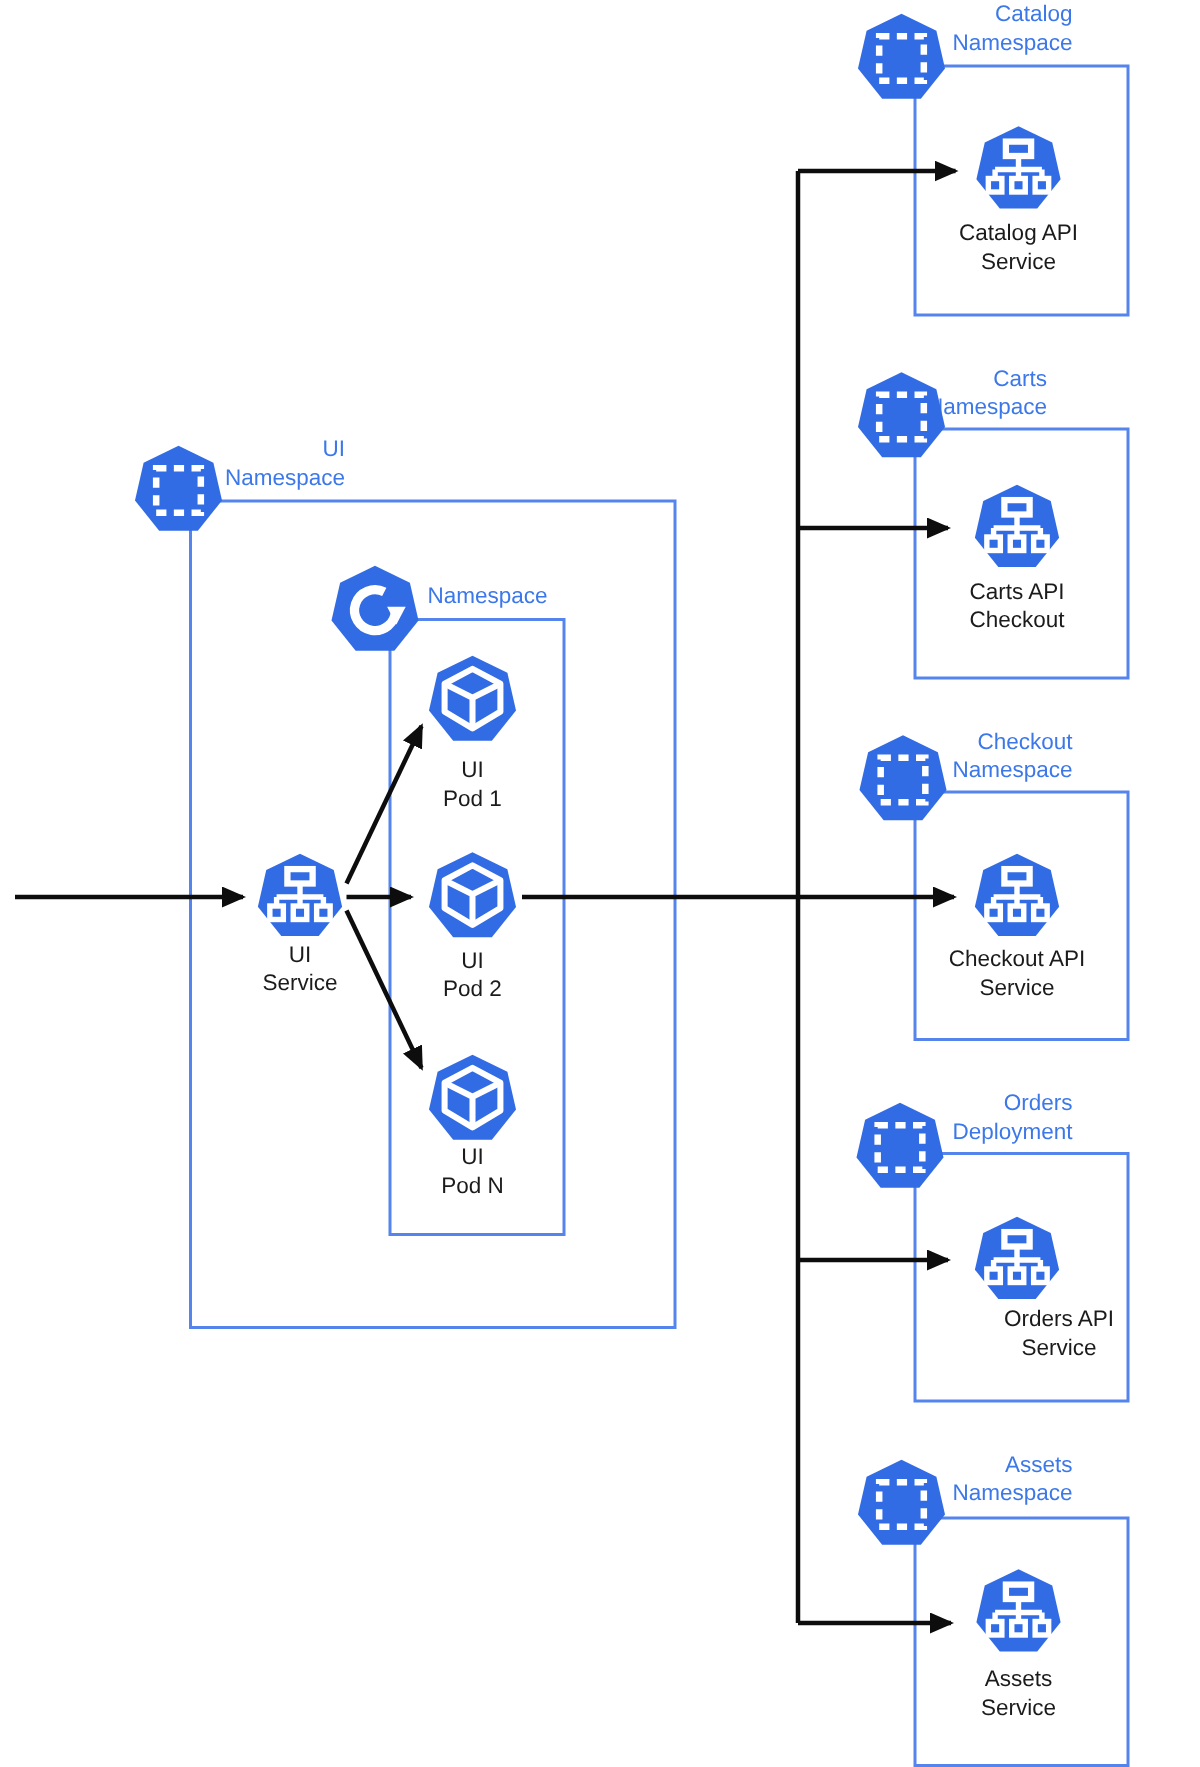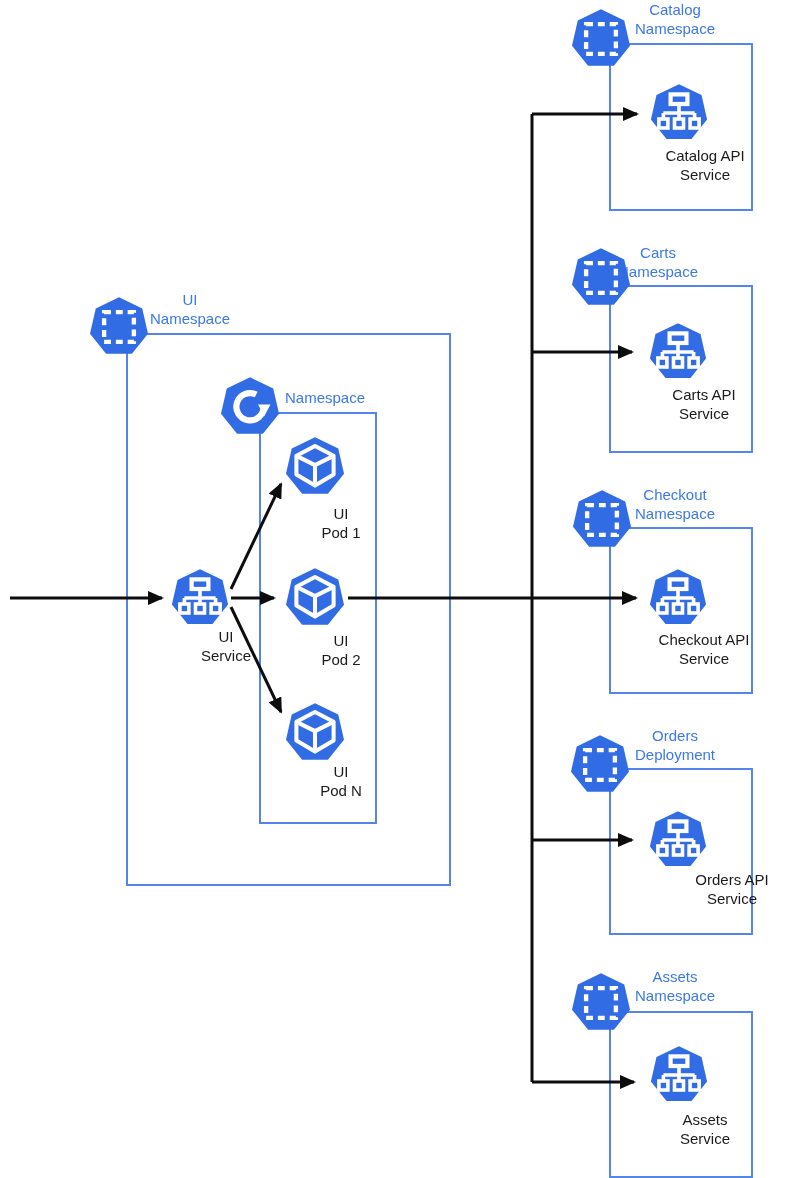--- a/index.html
+++ b/index.html
@@ -4,22 +4,22 @@
 <style>
   html,body{margin:0;padding:0;background:#ffffff;}
   #canvas{
     position:relative;width:800px;height:1178px;background:#ffffff;
     font-family:"Liberation Sans",sans-serif;overflow:hidden;
   }
   .box{position:absolute;border:2px solid #5584EC;background:transparent;}
   .icon{position:absolute;display:block;}
   .hepta{fill:#326CE5;}
   .lbl{position:absolute;white-space:pre-line;line-height:19px;font-size:15px;}
-  .lbl.blue{color:#3C78E9;text-align:center;}
-  .lbl.dark{color:#1B1B1B;text-align:center;width:140px;padding-left:26px;}
+  .lbl.blue{color:#3C78E9;text-align:right;}
+  .lbl.dark{color:#1B1B1B;text-align:center;width:140px;}
   #connectors{position:absolute;left:0;top:0;z-index:3;}
   .z2{z-index:2;}
   .z4{z-index:4;}
 </style>
 </head>
 <body>
 
 <svg width="0" height="0" style="position:absolute" aria-hidden="true">
   <defs>
     <polygon id="hepta" class="hepta" points="50,2 87.5,20.1 96.8,60.7 70.8,93.2 29.2,93.2 3.2,60.7 12.5,20.1"></polygon>
@@ -132,21 +132,21 @@
     <use href="#hepta"></use>
       <use href="#glyph-ns"></use>
     </svg>
   <div class="lbl blue z2" style="left:618px;top:243px">Carts
 Namespace</div>
   <svg class="icon z4" style="left:648px;top:322px" width="60" height="60" viewBox="0 0 100 100">
     <use href="#hepta"></use>
       <use href="#glyph-service"></use>
     </svg>
   <div class="lbl dark z2" style="left:608px;top:385px">Carts API
-Service</div>
+Checkout</div>
 
   <svg class="icon z4" style="left:571px;top:489px" width="62" height="62" viewBox="0 0 100 100">
     <use href="#hepta"></use>
       <use href="#glyph-ns"></use>
     </svg>
   <div class="lbl blue z2" style="left:635px;top:485px">Checkout
 Namespace</div>
   <svg class="icon z4" style="left:648px;top:568px" width="60" height="60" viewBox="0 0 100 100">
     <use href="#hepta"></use>
       <use href="#glyph-service"></use>

